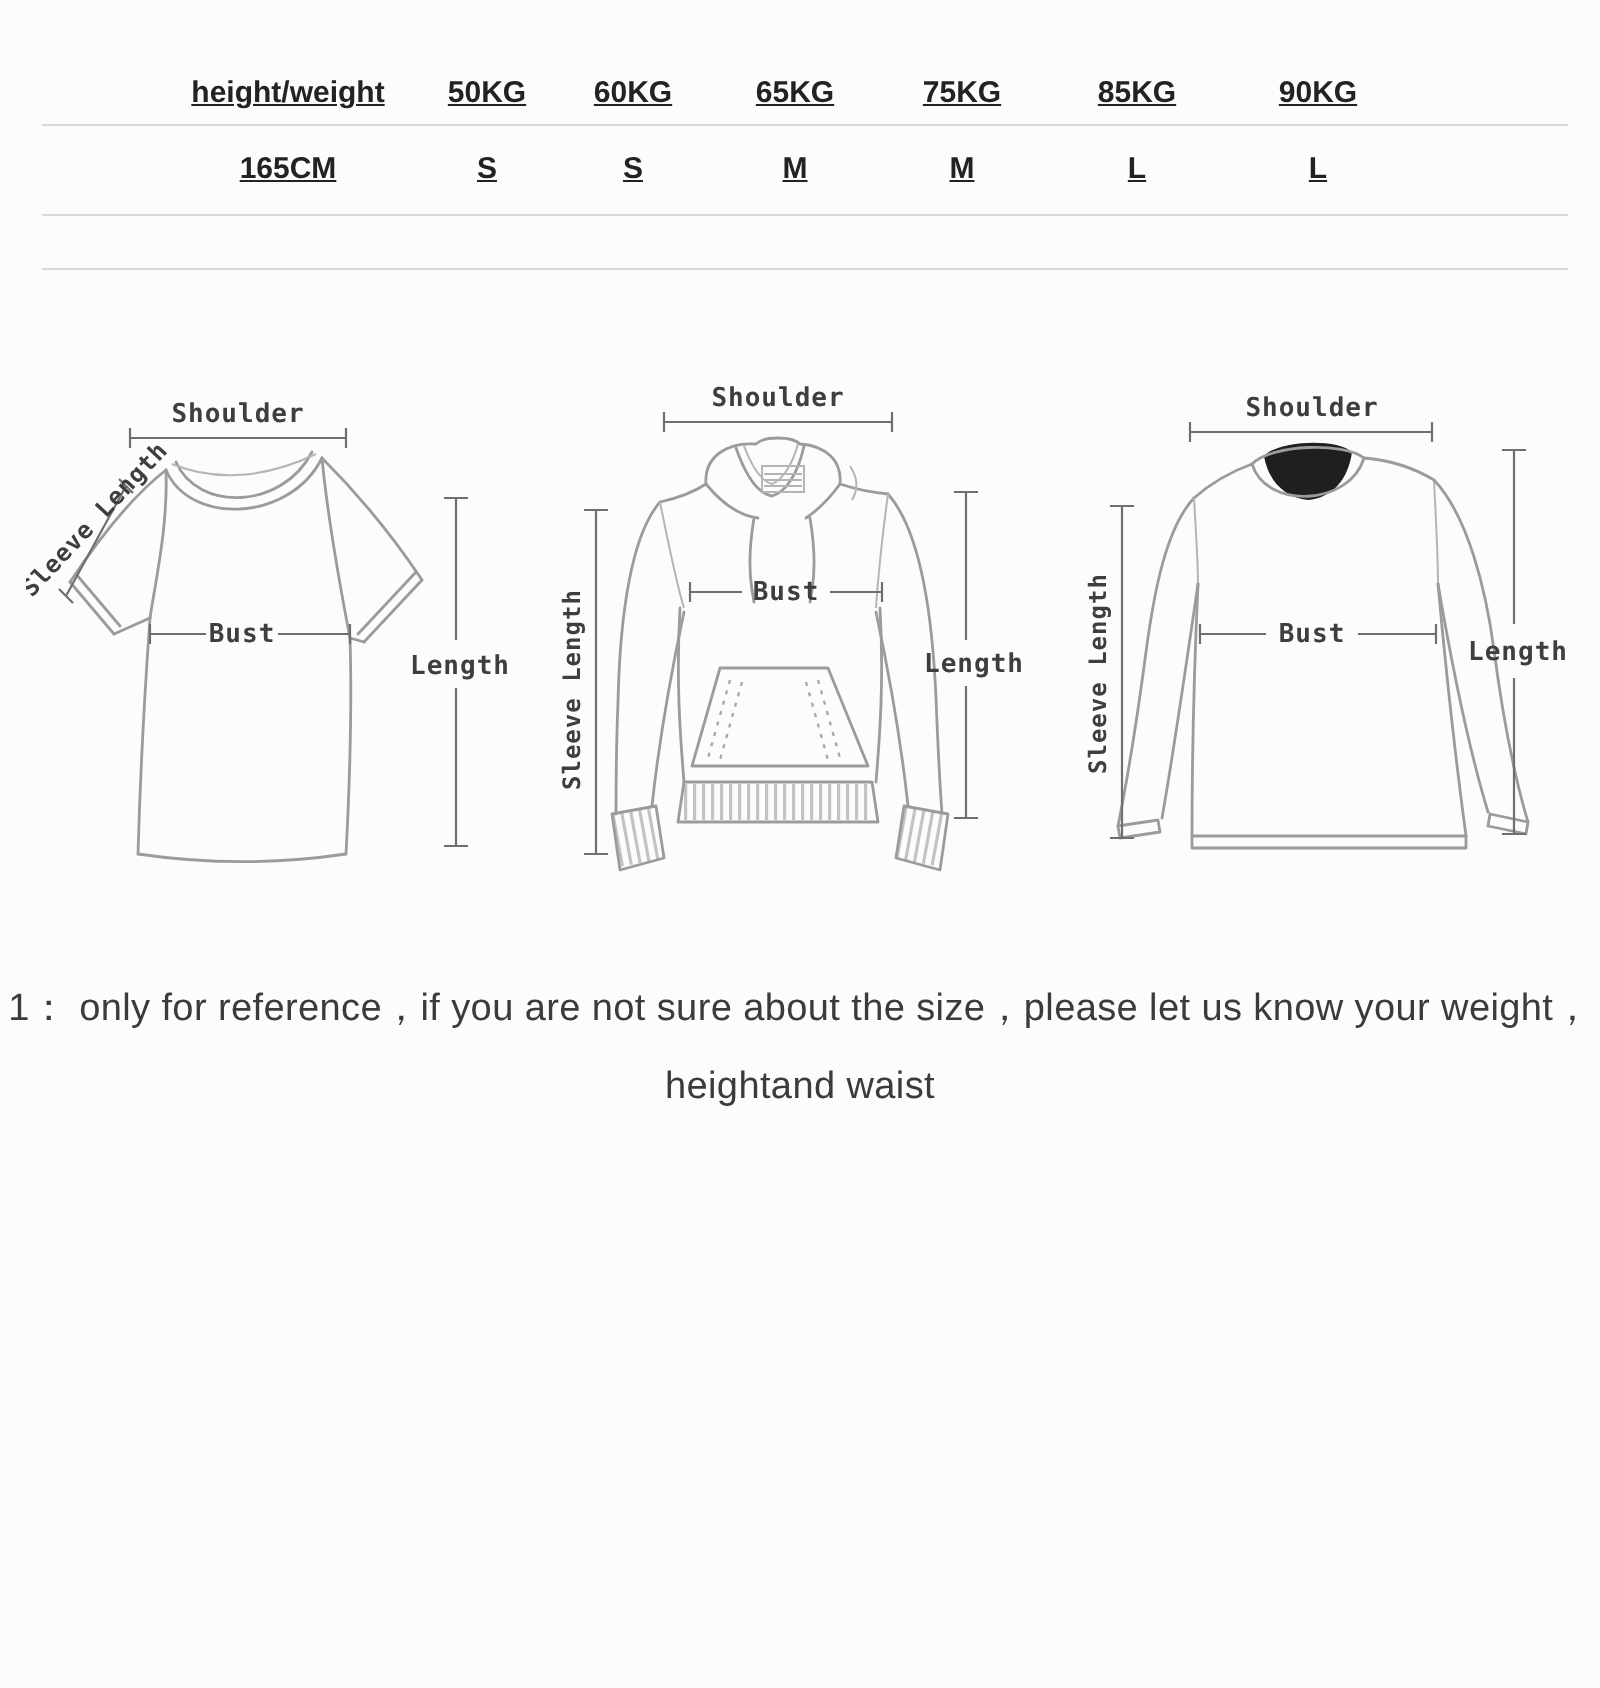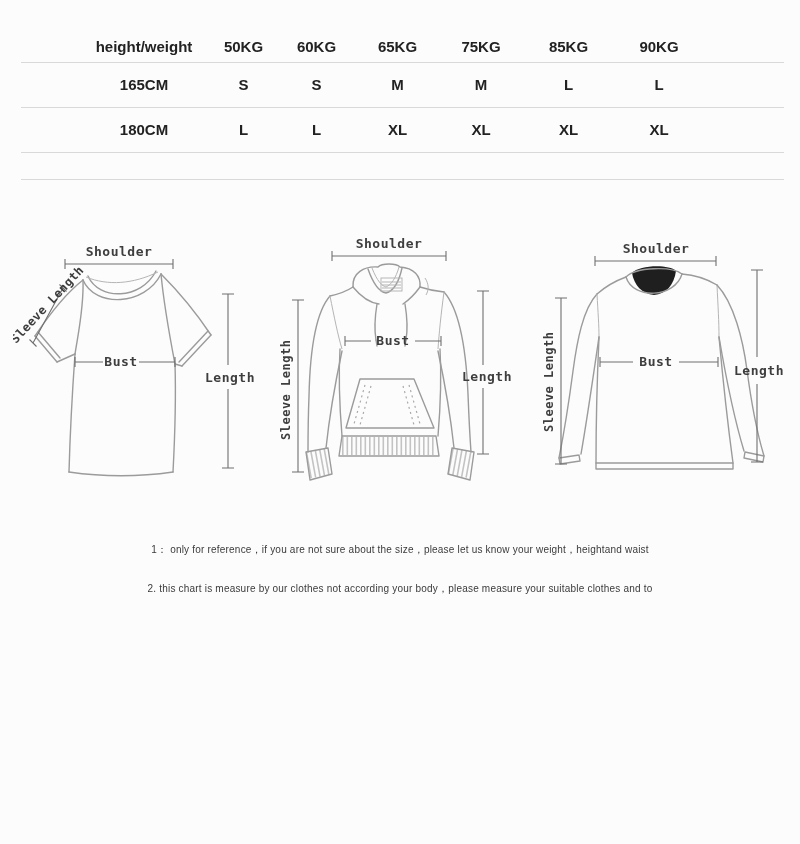--- a/index.html
+++ b/index.html
@@ -8,42 +8,42 @@
     font-family:"Liberation Sans",sans-serif;overflow:hidden;
   }
   
   table.size-table{
     border-collapse:collapse;table-layout:fixed;
     width:763px;margin:32px 0 0 21px;
   }
   table.size-table th,table.size-table td{
     border-bottom:1px solid #d9d9d9;
     font-weight:bold;font-size:15px;color:#222;
-    text-align:center;padding:0;white-space:nowrap;
+    text-align:center;padding:0;white-space:nowrap;text-decoration:underline;
   }
   table.size-table thead tr{height:30px;}
   table.size-table tbody tr.data-row{height:45px;}
   table.size-table tbody tr.spacer-row{height:27px;}
   .col-first{padding-left:56px !important;}
   
   .diagrams{position:relative;height:292px;margin-top:36px;font-weight:bold;}
   .diagrams svg{position:absolute;top:0;}
   #svg-tshirt{left:13px;}
   #svg-hoodie{left:268px;}
   #svg-longsleeve{left:533px;}
   .garm{fill:none;stroke:#9b9b9b;stroke-width:1.4;stroke-linecap:round;stroke-linejoin:round;}
   .garm-thin{fill:none;stroke:#b5b5b5;stroke-width:1;}
   .stitch{fill:none;stroke:#a8a8a8;stroke-width:1.2;stroke-dasharray:2 3.4;}
   .rib{fill:none;stroke:#c3c3c3;stroke-dasharray:1.6 2.9;}
   .ann{fill:none;stroke:#6f6f6f;stroke-width:1.1;}
   .lbl{font-family:"DejaVu Sans Mono",monospace;font-size:13px;fill:#3e3e3e;letter-spacing:.5px;}
   .lbl-sm{font-family:"DejaVu Sans Mono",monospace;font-size:12px;fill:#3e3e3e;letter-spacing:.5px;}
   
   .notes{margin-top:22px;text-align:center;color:#3b3b3b;
-    font-size:10px;line-height:39px;letter-spacing:.2px;}
+    font-size:19px;line-height:39px;letter-spacing:.2px;}
 </style>
 </head>
 <body>
 
 <div class="page">
 
   <table class="size-table">
     <colgroup>
       <col style="width:190px">
         <col style="width:65px">
@@ -70,30 +70,20 @@
       <tr class="data-row">
         <td class="col-first">165CM</td>
         <td>S</td>
         <td>S</td>
         <td>M</td>
         <td>M</td>
         <td>L</td>
         <td>L</td>
         <td></td>
       </tr>
-      <tr class="data-row">
-        <td class="col-first">180CM</td>
-        <td>L</td>
-        <td>L</td>
-        <td>XL</td>
-        <td>XL</td>
-        <td>XL</td>
-        <td>XL</td>
-        <td></td>
-      </tr>
       <tr class="spacer-row">
         <td colspan="8"></td>
       </tr>
     </tbody>
   </table>
 
   <div class="diagrams">
 
     <svg id="svg-tshirt" width="250" height="282" viewBox="0 0 250 282">
       <g>
@@ -212,16 +202,15 @@
       </g>
       <g>
         <path class="ann" d="M224 54 V141 M224 168 V246 M218 54 H230 M218 246 H230"></path>
         <text class="lbl" x="226" y="159" text-anchor="middle">Length</text>
       </g>
     </svg>
   </div>
 
   <div class="notes">
     <div>1： only for reference，if you are not sure about the size，please let us know your weight，heightand waist</div>
-    <div>2. this chart is measure by our clothes not according your body，please measure your suitable clothes and to</div>
   </div>
 
 </div>
 
 </body></html>

